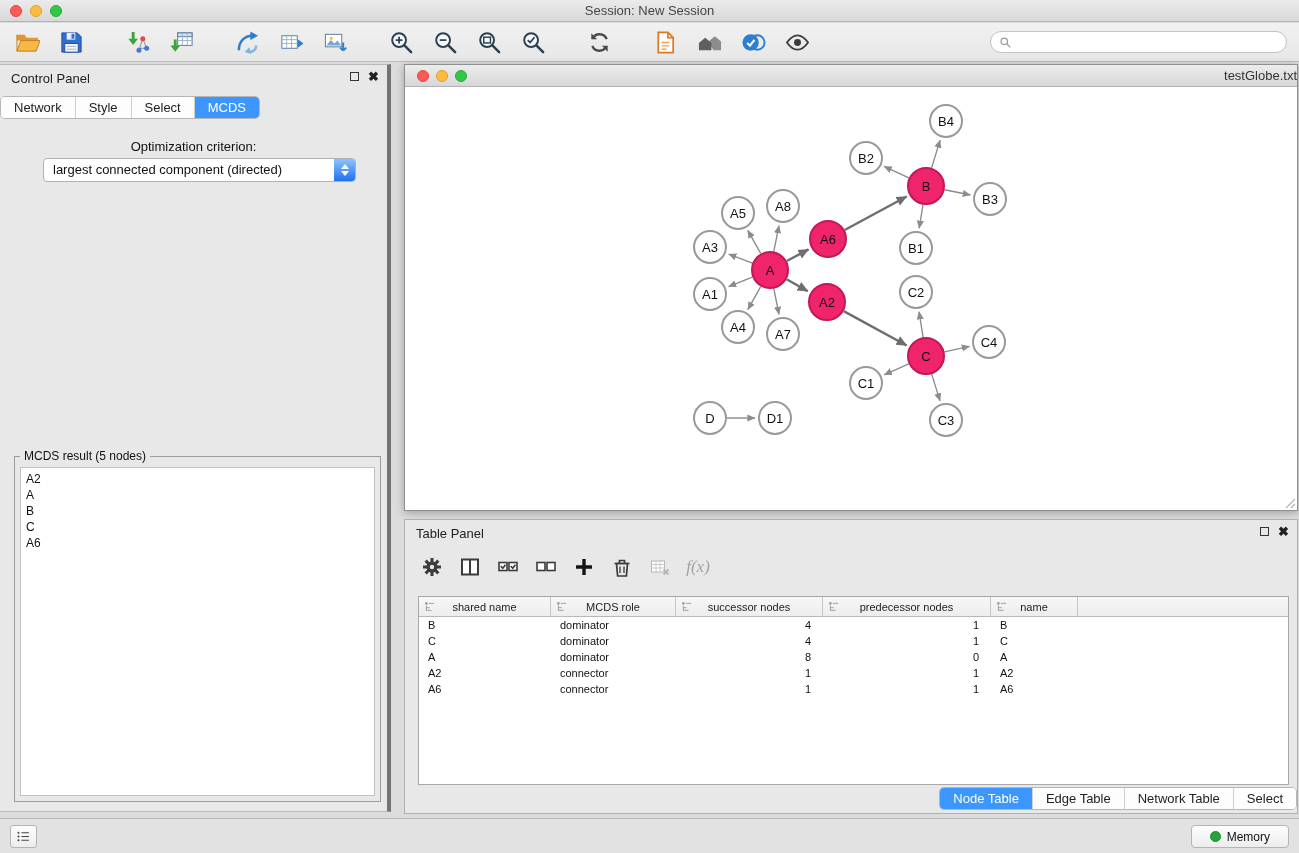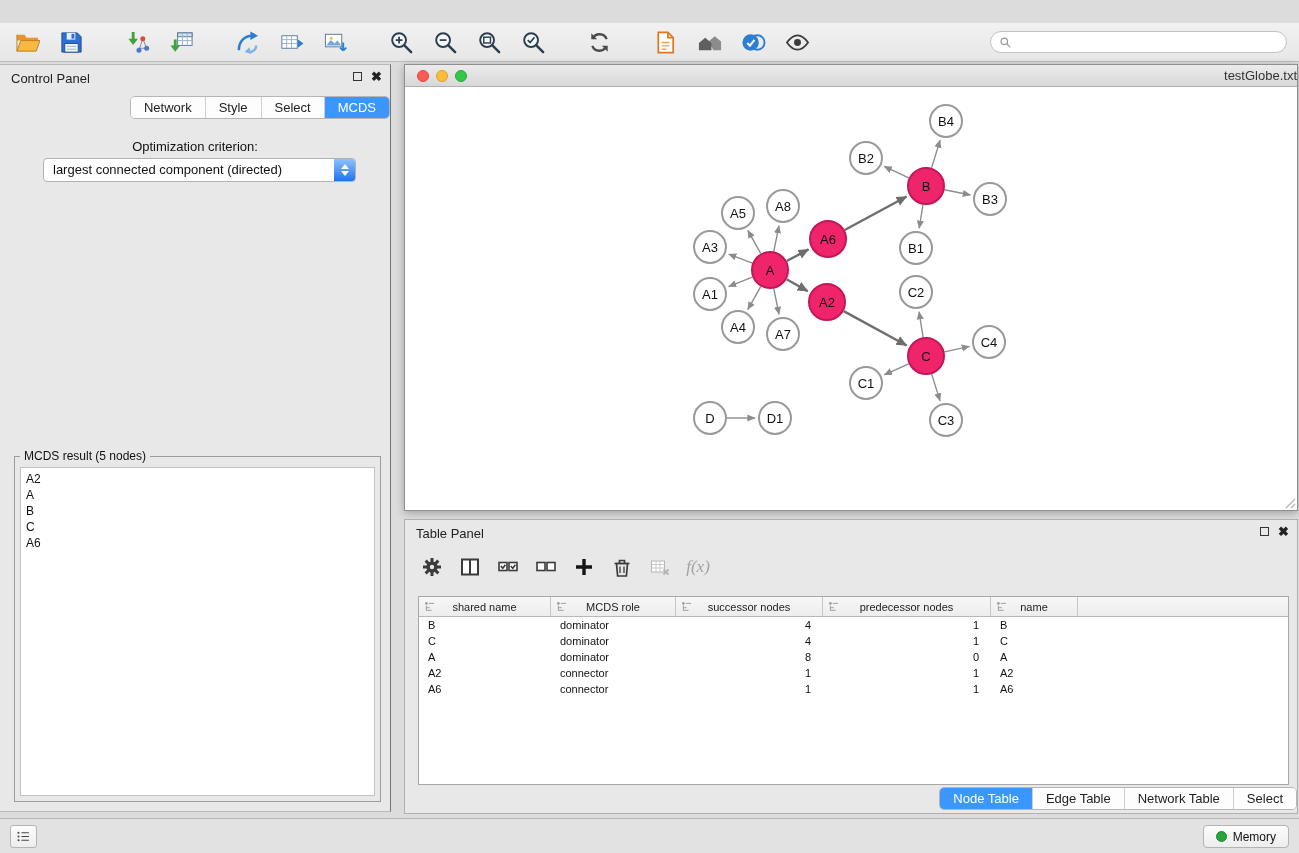--- a/index.html
+++ b/index.html
@@ -43,22 +43,22 @@
   .seg-tabs { display:inline-flex; background:#fff; border:1px solid #b6b6b6;
     border-radius:5px; overflow:hidden; }
   .seg-tab { padding:3px 13px; font-size:13px; color:#222; cursor:pointer;
     border-left:1px solid #cfcfcf; background:#fdfdfd; white-space:nowrap; }
   .seg-tab:first-child { border-left:none; }
   .seg-tab.selected { background:#3b97fd; color:#fff; }
 
   
   .control-panel { position:absolute; left:0; top:64px; width:391px; height:748px;
     background:#e8e8e8; border-top:1px solid #b9b9b9; border-bottom:1px solid #b9b9b9;
-    border-right:1px solid #737373; }
-  .cp-tabs-row { text-align:right; margin-top:5px; }
+    border-right:4px solid #737373; }
+  .cp-tabs-row { text-align:left; margin-top:5px; }
   .opt-label { text-align:center; margin-top:20px; font-size:13px; color:#111; }
   .dropdown { position:absolute; left:43px; top:93px; width:313px; height:24px;
     background:#fff; border:1px solid #b2b2b2; border-radius:4px; cursor:pointer;
     font-size:13px; line-height:22px; padding-left:9px; color:#111; }
   .dropdown .stepper { position:absolute; right:0px; top:0px; width:21px; height:22px;
     background:linear-gradient(#8ec1ff,#2172ef); border-radius:0 3px 3px 0;
     display:flex; flex-direction:column; align-items:center; justify-content:center; gap:2px; }
   .arr-up { width:0; height:0; border-left:4px solid transparent; border-right:4px solid transparent;
     border-bottom:5px solid #fff; }
   .arr-down { width:0; height:0; border-left:4px solid transparent; border-right:4px solid transparent;
@@ -110,31 +110,39 @@
   .td.ar { text-align:right; padding-right:12px; }
   .tp-tabs-row { position:absolute; left:0; bottom:3px; width:100%; text-align:right; }
 
   
   .statusbar { position:absolute; left:0; top:818px; right:0; height:35px;
     background:#e2e2e2; border-top:1px solid #b8b8b8; }
   .sb-left-btn { position:absolute; left:10px; top:6px; width:27px; height:23px;
     background:linear-gradient(#fdfdfd,#ededed); border:1px solid #b4b4b4; border-radius:3px;
     display:flex; align-items:center; justify-content:center; cursor:pointer; }
   .sb-left-btn svg { width:15px; height:15px; }
-  .memory-btn { position:absolute; right:10px; top:6px; height:23px; padding:0 12px;
+  .memory-btn { position:absolute; right:10px; top:6px; height:23px; padding:0 18px;
     background:linear-gradient(#fdfdfd,#ededed); border:1px solid #b4b4b4; border-radius:4px;
     display:flex; align-items:center; gap:6px; font-size:12px; color:#111; cursor:pointer;justify-content:center; }
   .mem-dot { width:11px; height:11px; border-radius:50%; background:#28a33c;
     border:1px solid #1d8a2f; }
 </style>
 </head>
 <body>
 
 <div id="app">
 
+  <div class="titlebar">
+    <div class="traffic">
+      <span class="light red"></span>
+      <span class="light yellow"></span>
+      <span class="light green"></span>
+    </div>
+    <div class="title-text">Session: New Session</div>
+  </div>
 
   <div class="toolbar">
     <div class="tool-groups">
         <button class="tool-btn">
           <svg viewBox="0 0 26 26">
             <path d="M2 5h8l2 3h12v3H2z" fill="#e6962e"></path>
             <path d="M2 22l4-11h20l-4 11z" fill="#f7b844" stroke="#c07f1d"></path>
             <path d="M2 5v17" stroke="#c07f1d"></path>
           </svg>
         </button>

